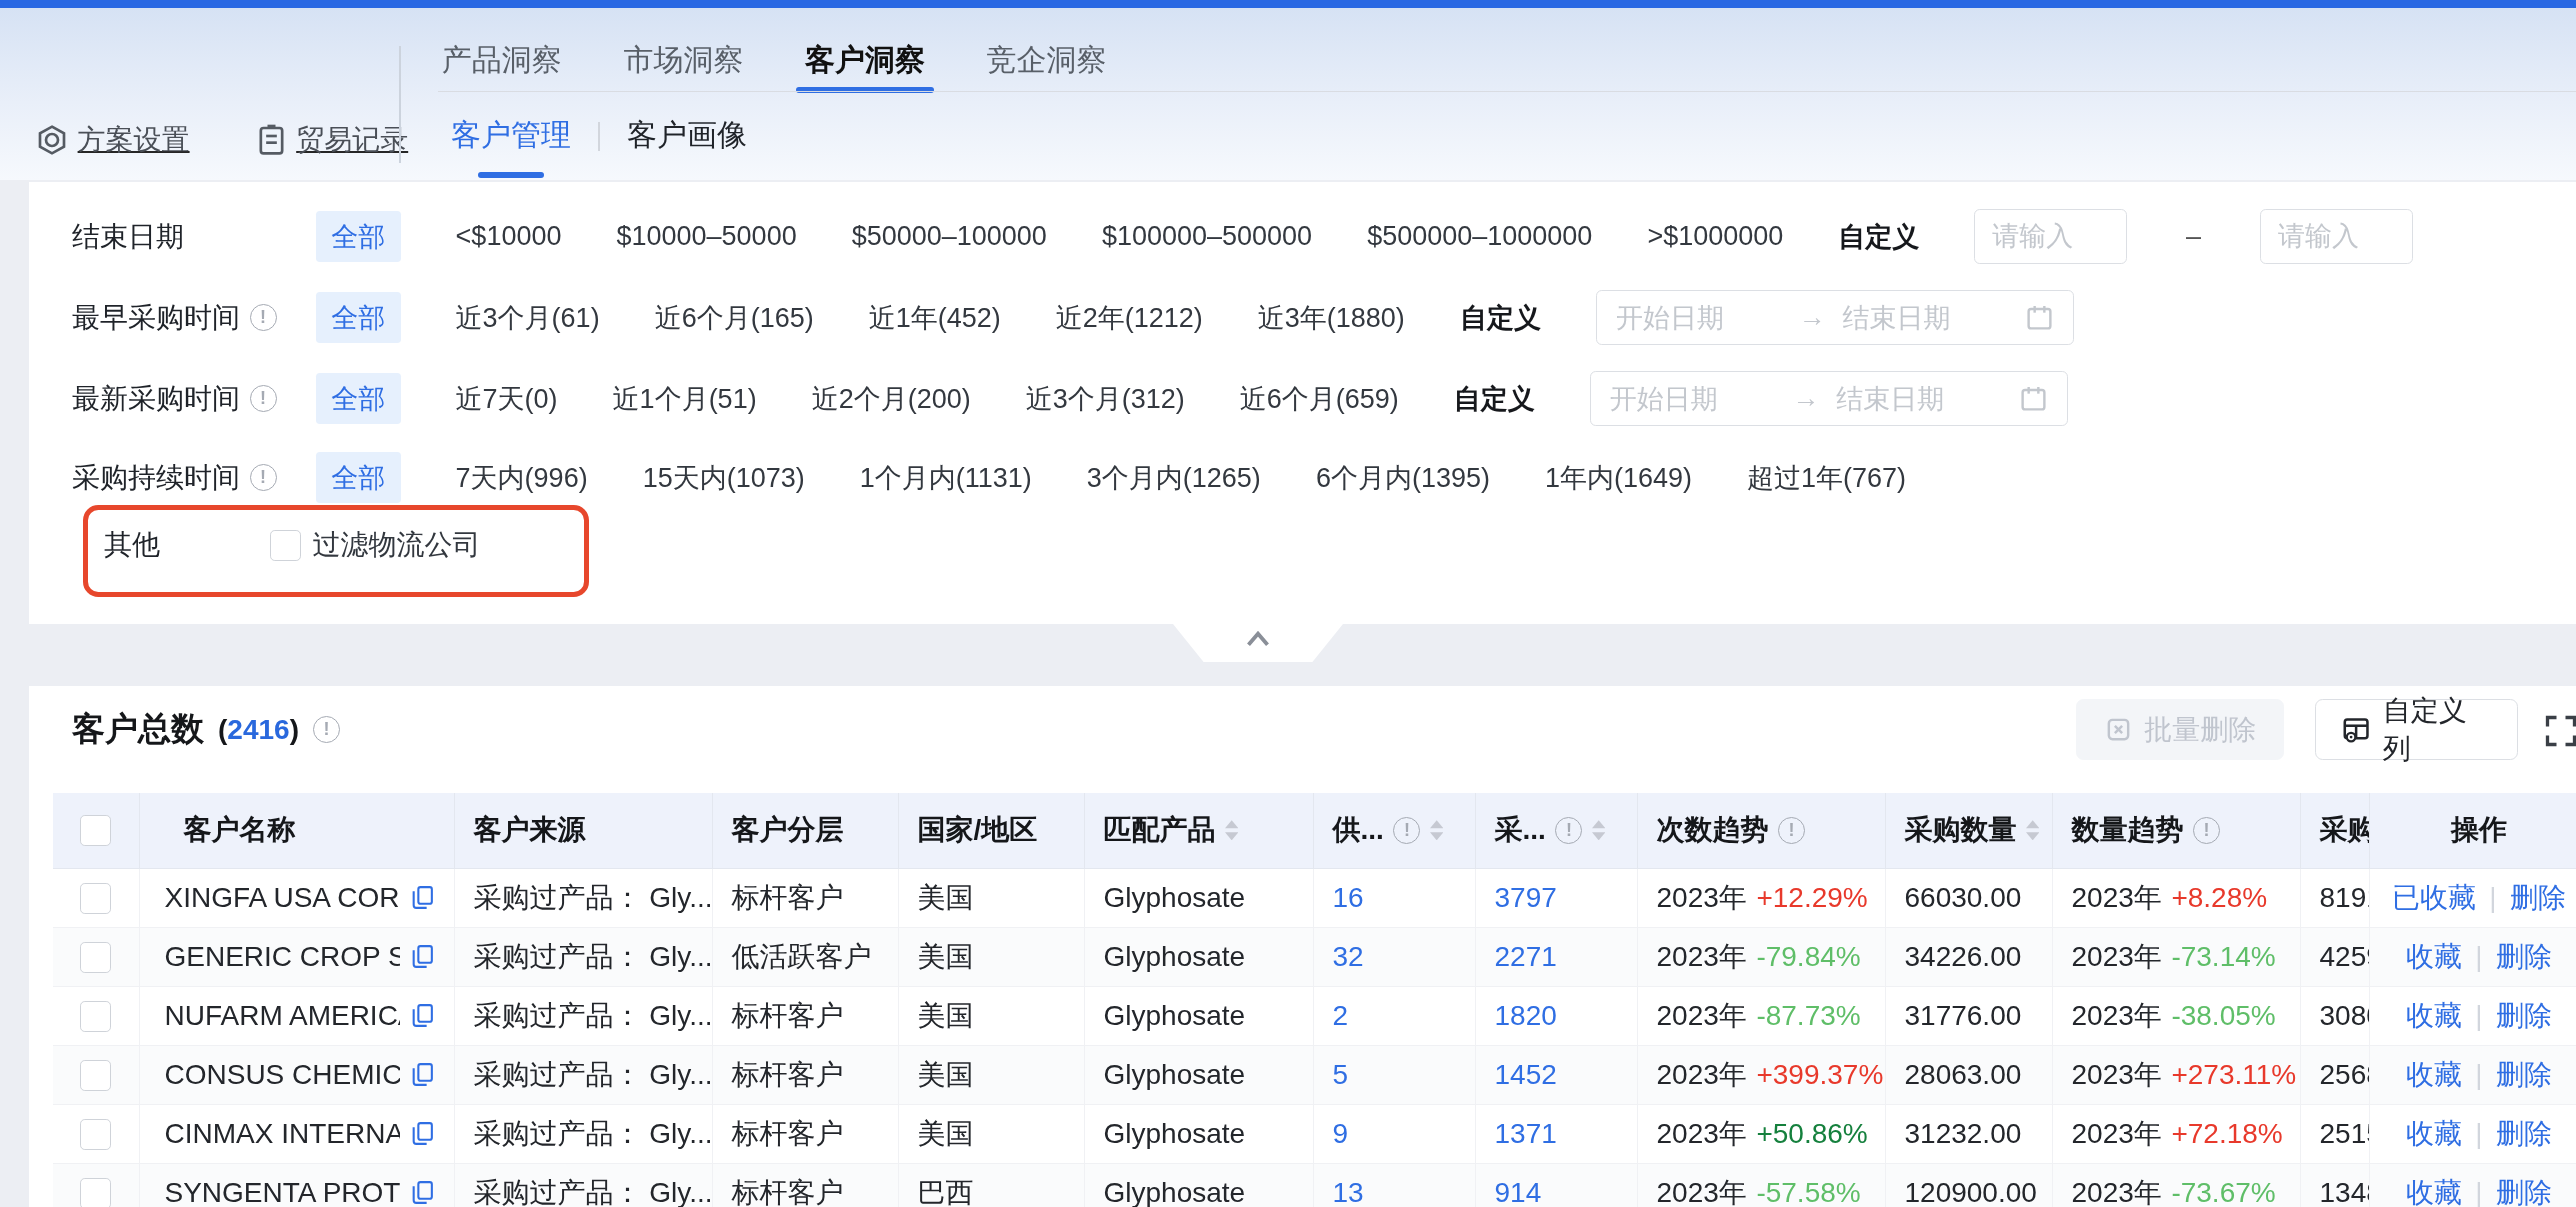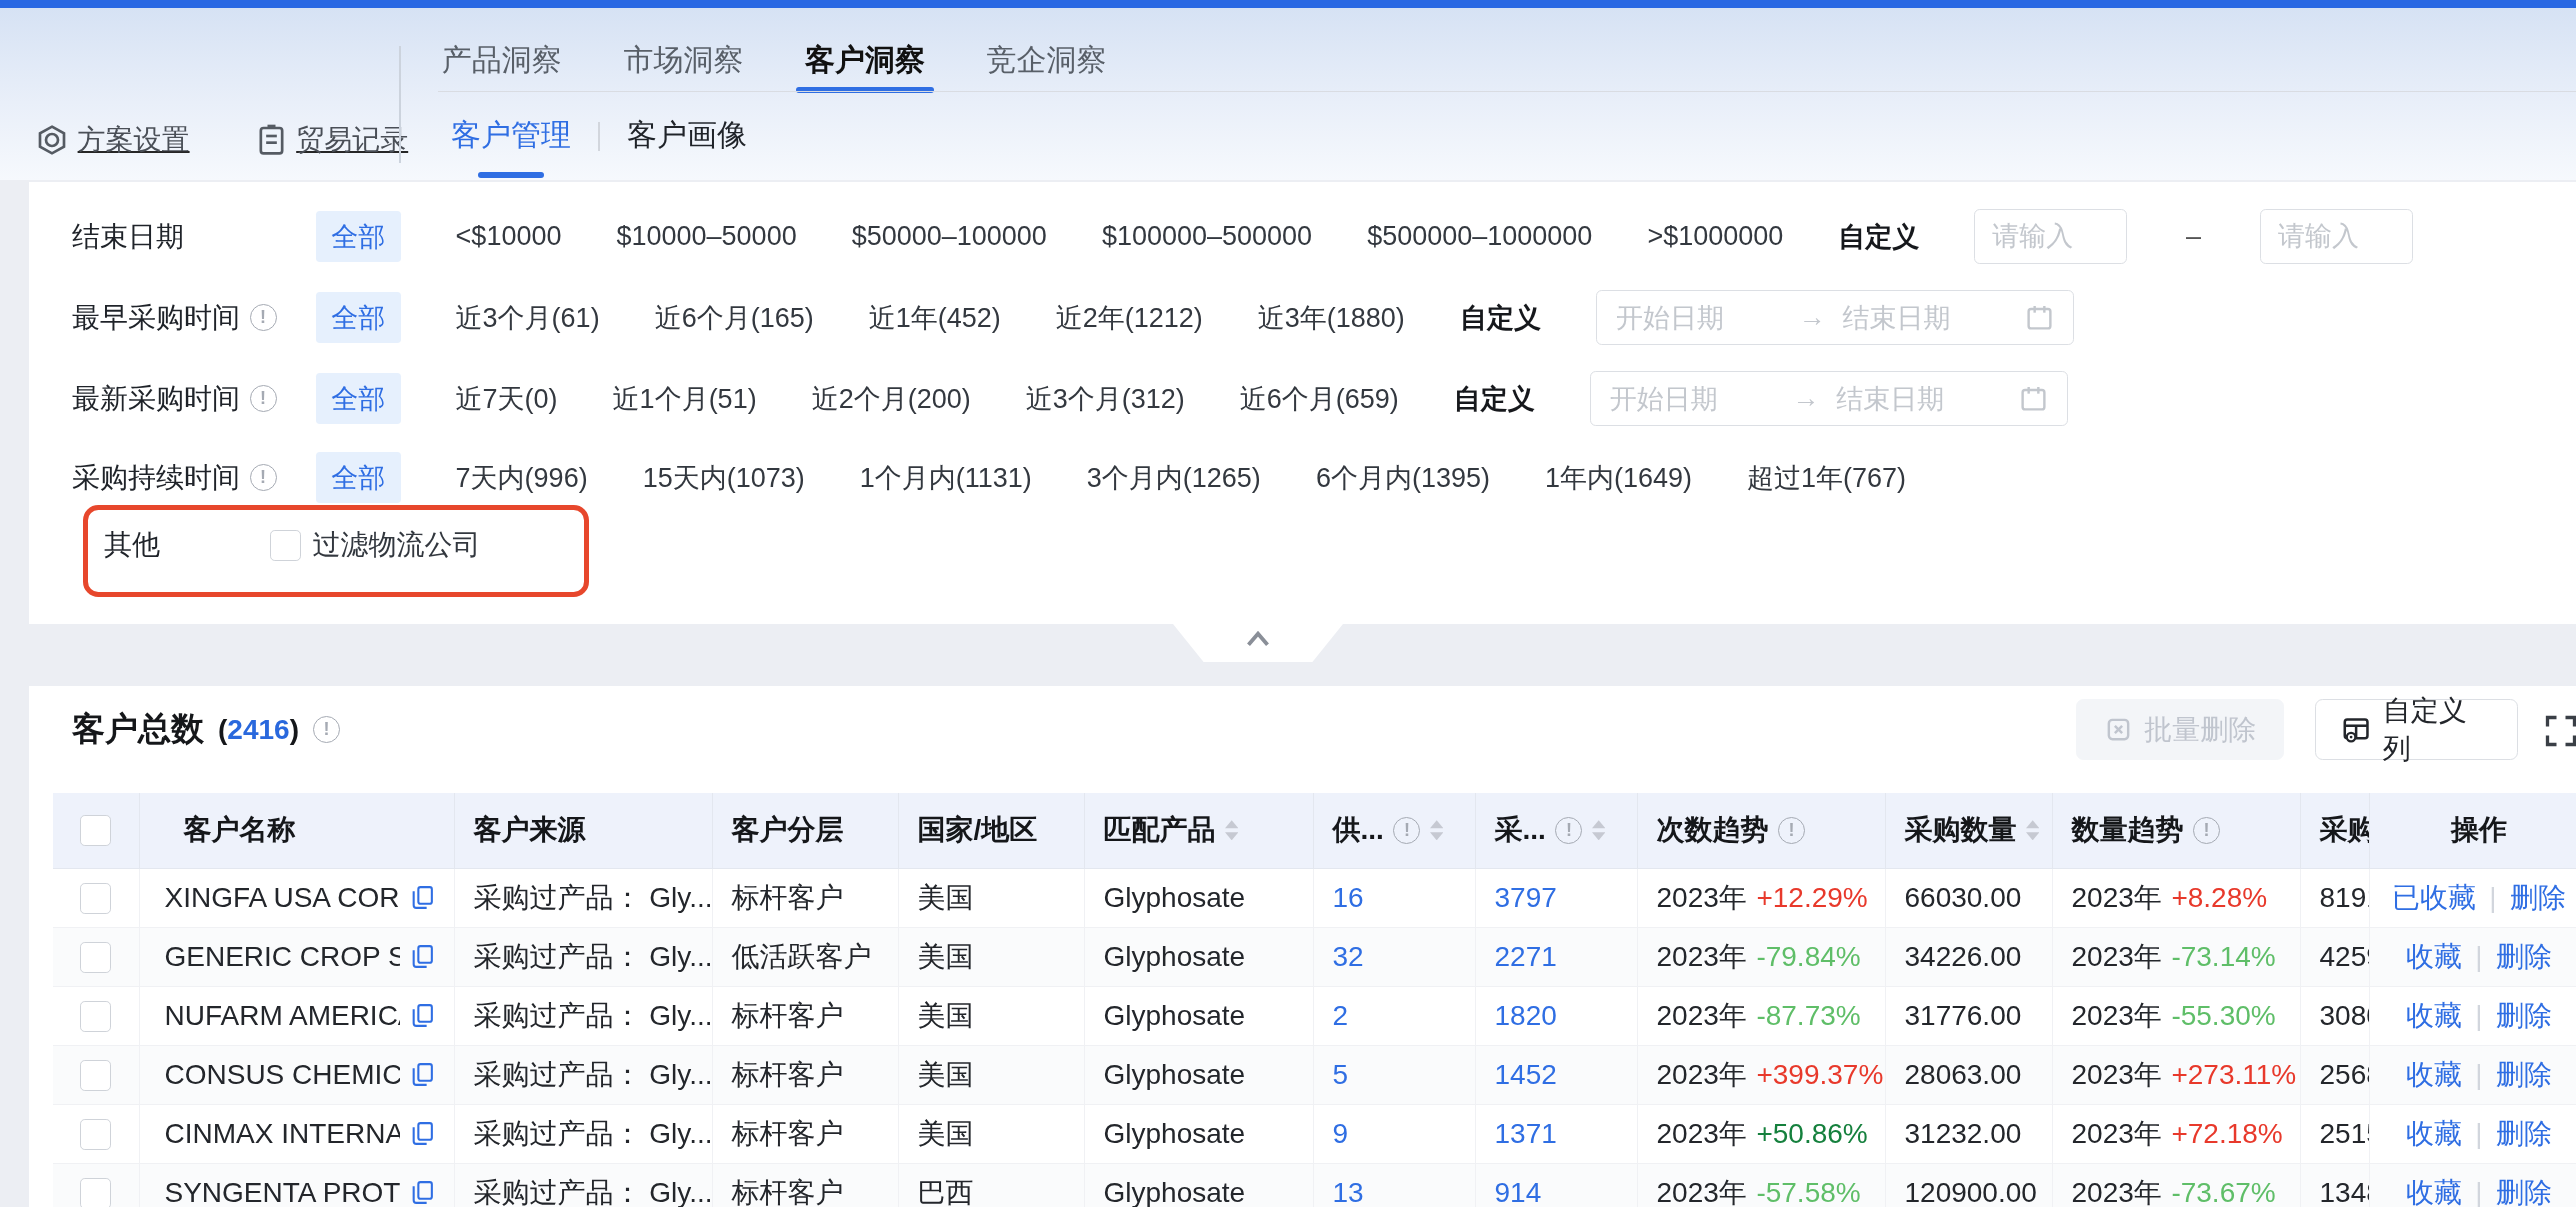--- a/index.html
+++ b/index.html
@@ -473,21 +473,21 @@
             </span>
           </td>
         <td><span>采购过产品：</span> <span>Gly...</span></td>
         <td>标杆客户</td>
         <td>美国</td>
         <td>Glyphosate</td>
         <td><span class="link">2</span></td>
         <td><span class="link">1820</span></td>
         <td><span>2023年</span><span class="pct" style="color: rgb(95, 190, 104);">-87.73%</span></td>
         <td>31776.00</td>
-        <td><span>2023年</span><span class="pct" style="color: rgb(95, 190, 104);">-55.30%</span></td>
+        <td><span>2023年</span><span class="pct" style="color: rgb(95, 190, 104);">-38.05%</span></td>
         <td>3080</td>
         <td class="col-op">
             <span class="op-inner">
               <span class="link">收藏</span>
               <span class="op-sep">|</span>
               <span class="link">删除</span>
             </span>
           </td>
       </tr>
 

